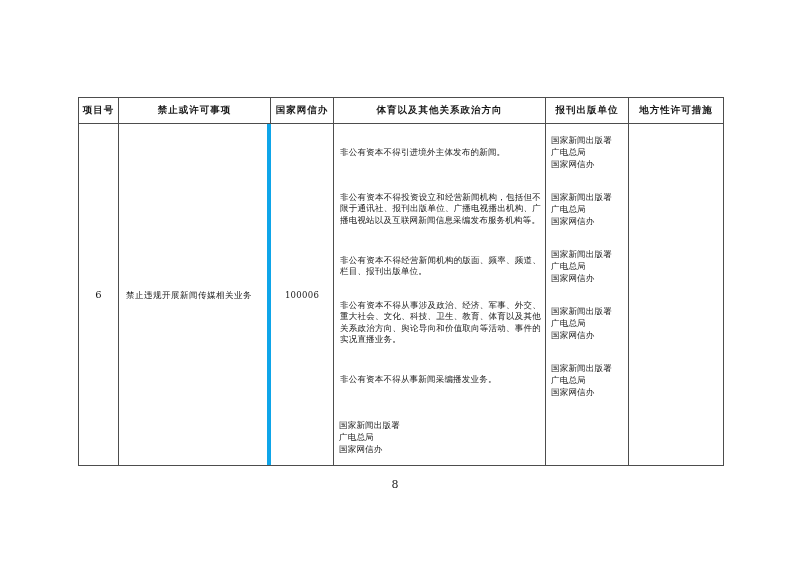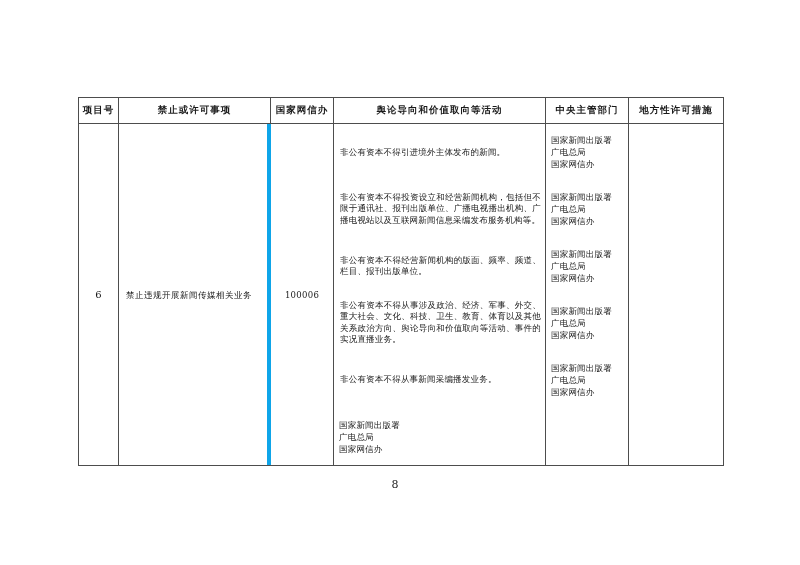--- a/index.html
+++ b/index.html
@@ -90,22 +90,22 @@
 </style>
 </head>
 <body>
 
 <div class="doc-table">
 
   <div class="header-row">
     <div class="th w1">项目号</div>
     <div class="th w2">禁止或许可事项</div>
     <div class="th w3">国家网信办</div>
-    <div class="th w4">舆论导向和价值取向等活动</div>
-    <div class="th w5">中央主管部门</div>
+    <div class="th w4">体育以及其他关系政治方向</div>
+    <div class="th w5">报刊出版单位</div>
     <div class="th w6">地方性许可措施</div>
   </div>
 
   <div class="body-row">
     <div class="col-project">6</div>
     <div class="col-item">禁止违规开展新闻传媒相关业务</div>
     <div class="col-code">100006</div>
 
     <div class="col-measures">
 

